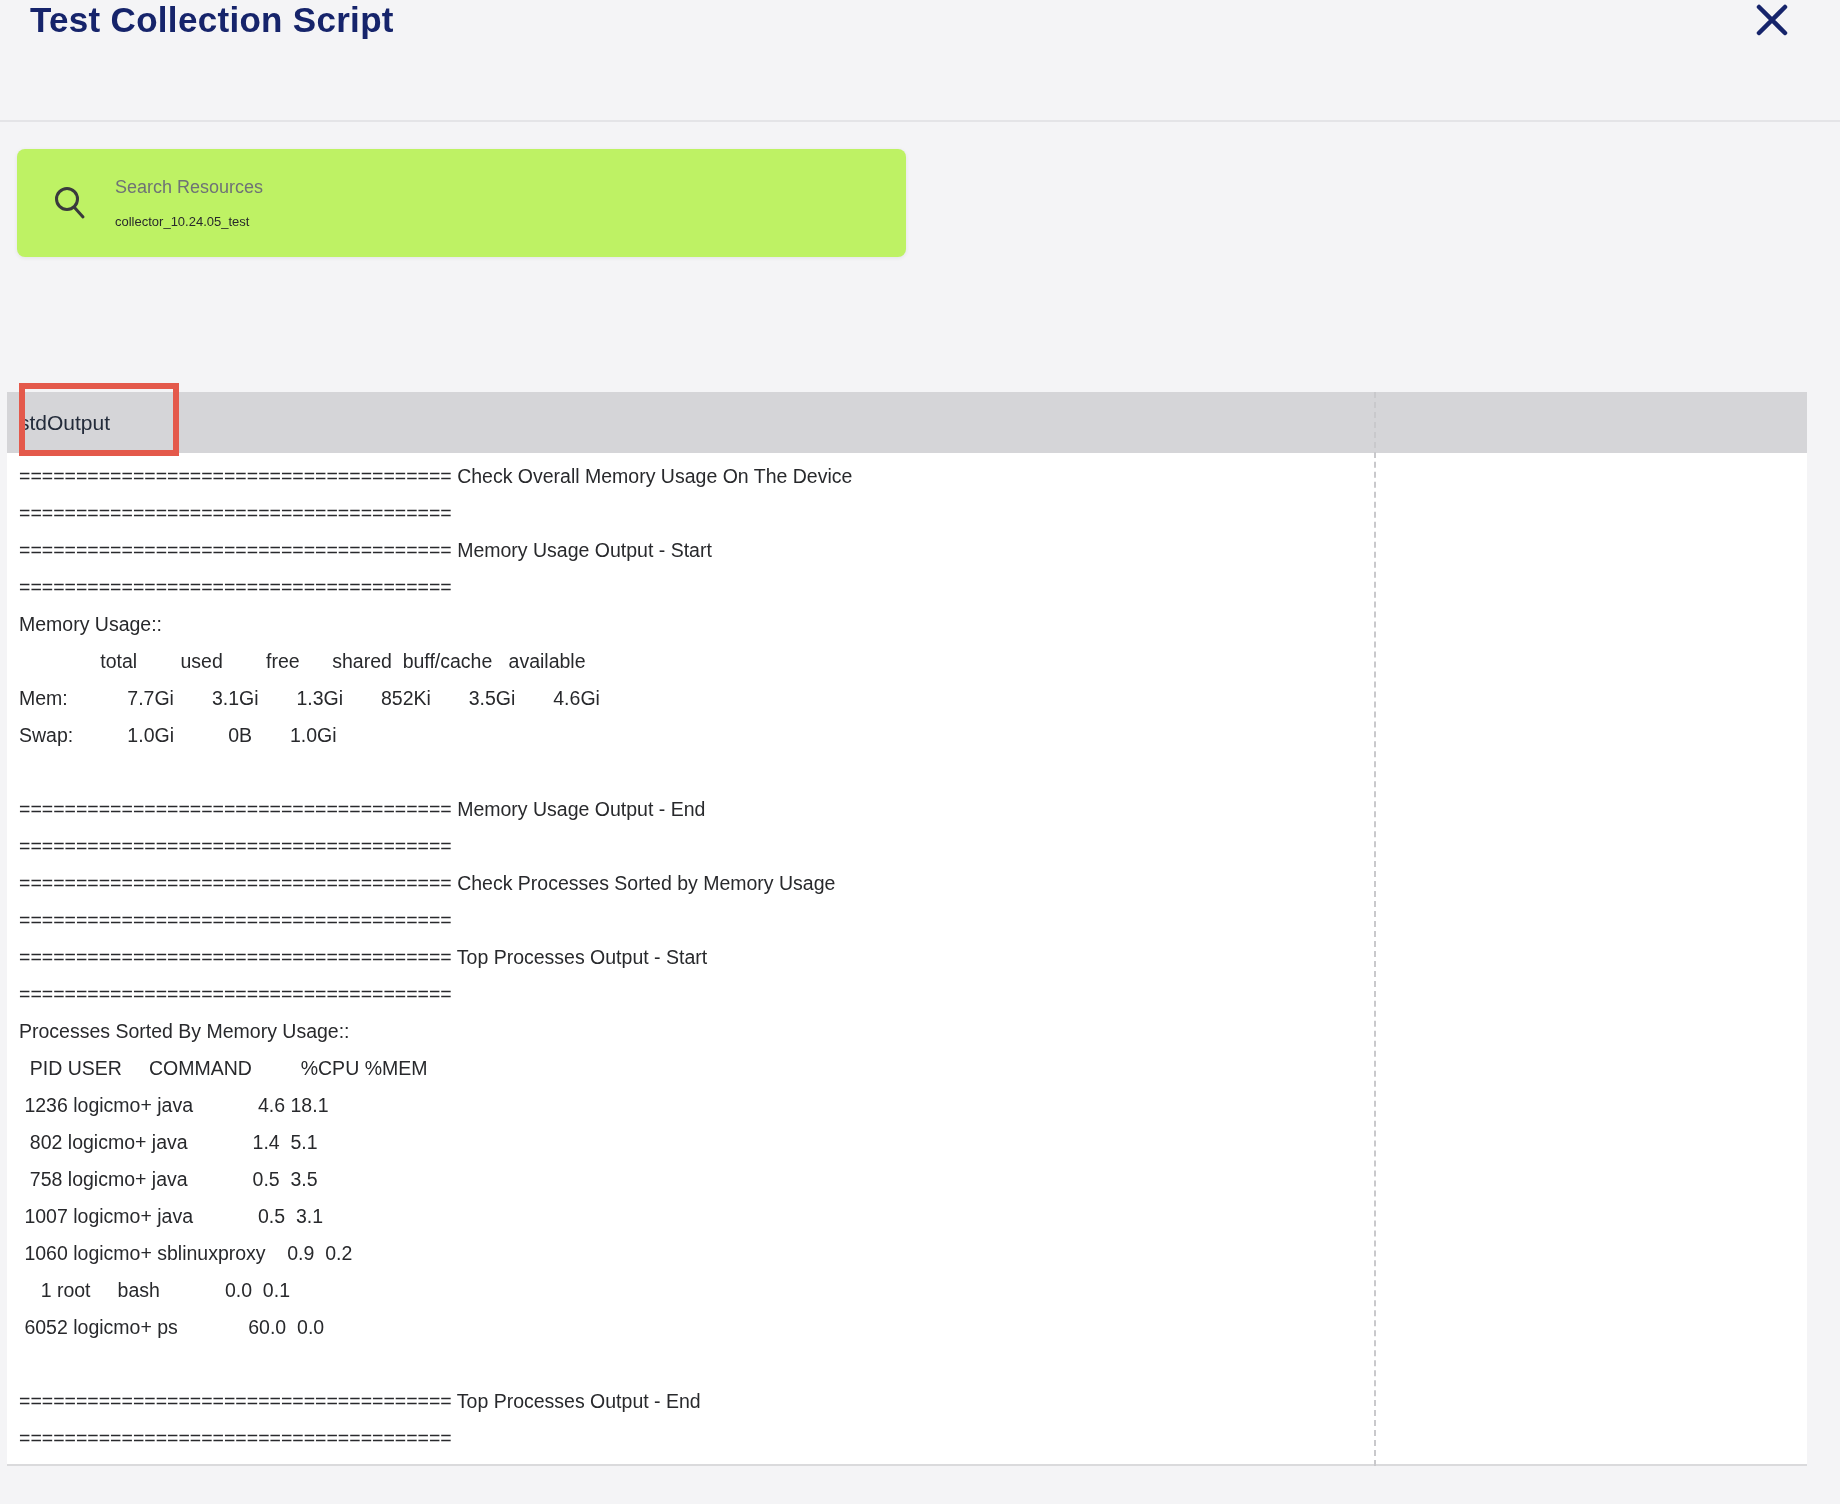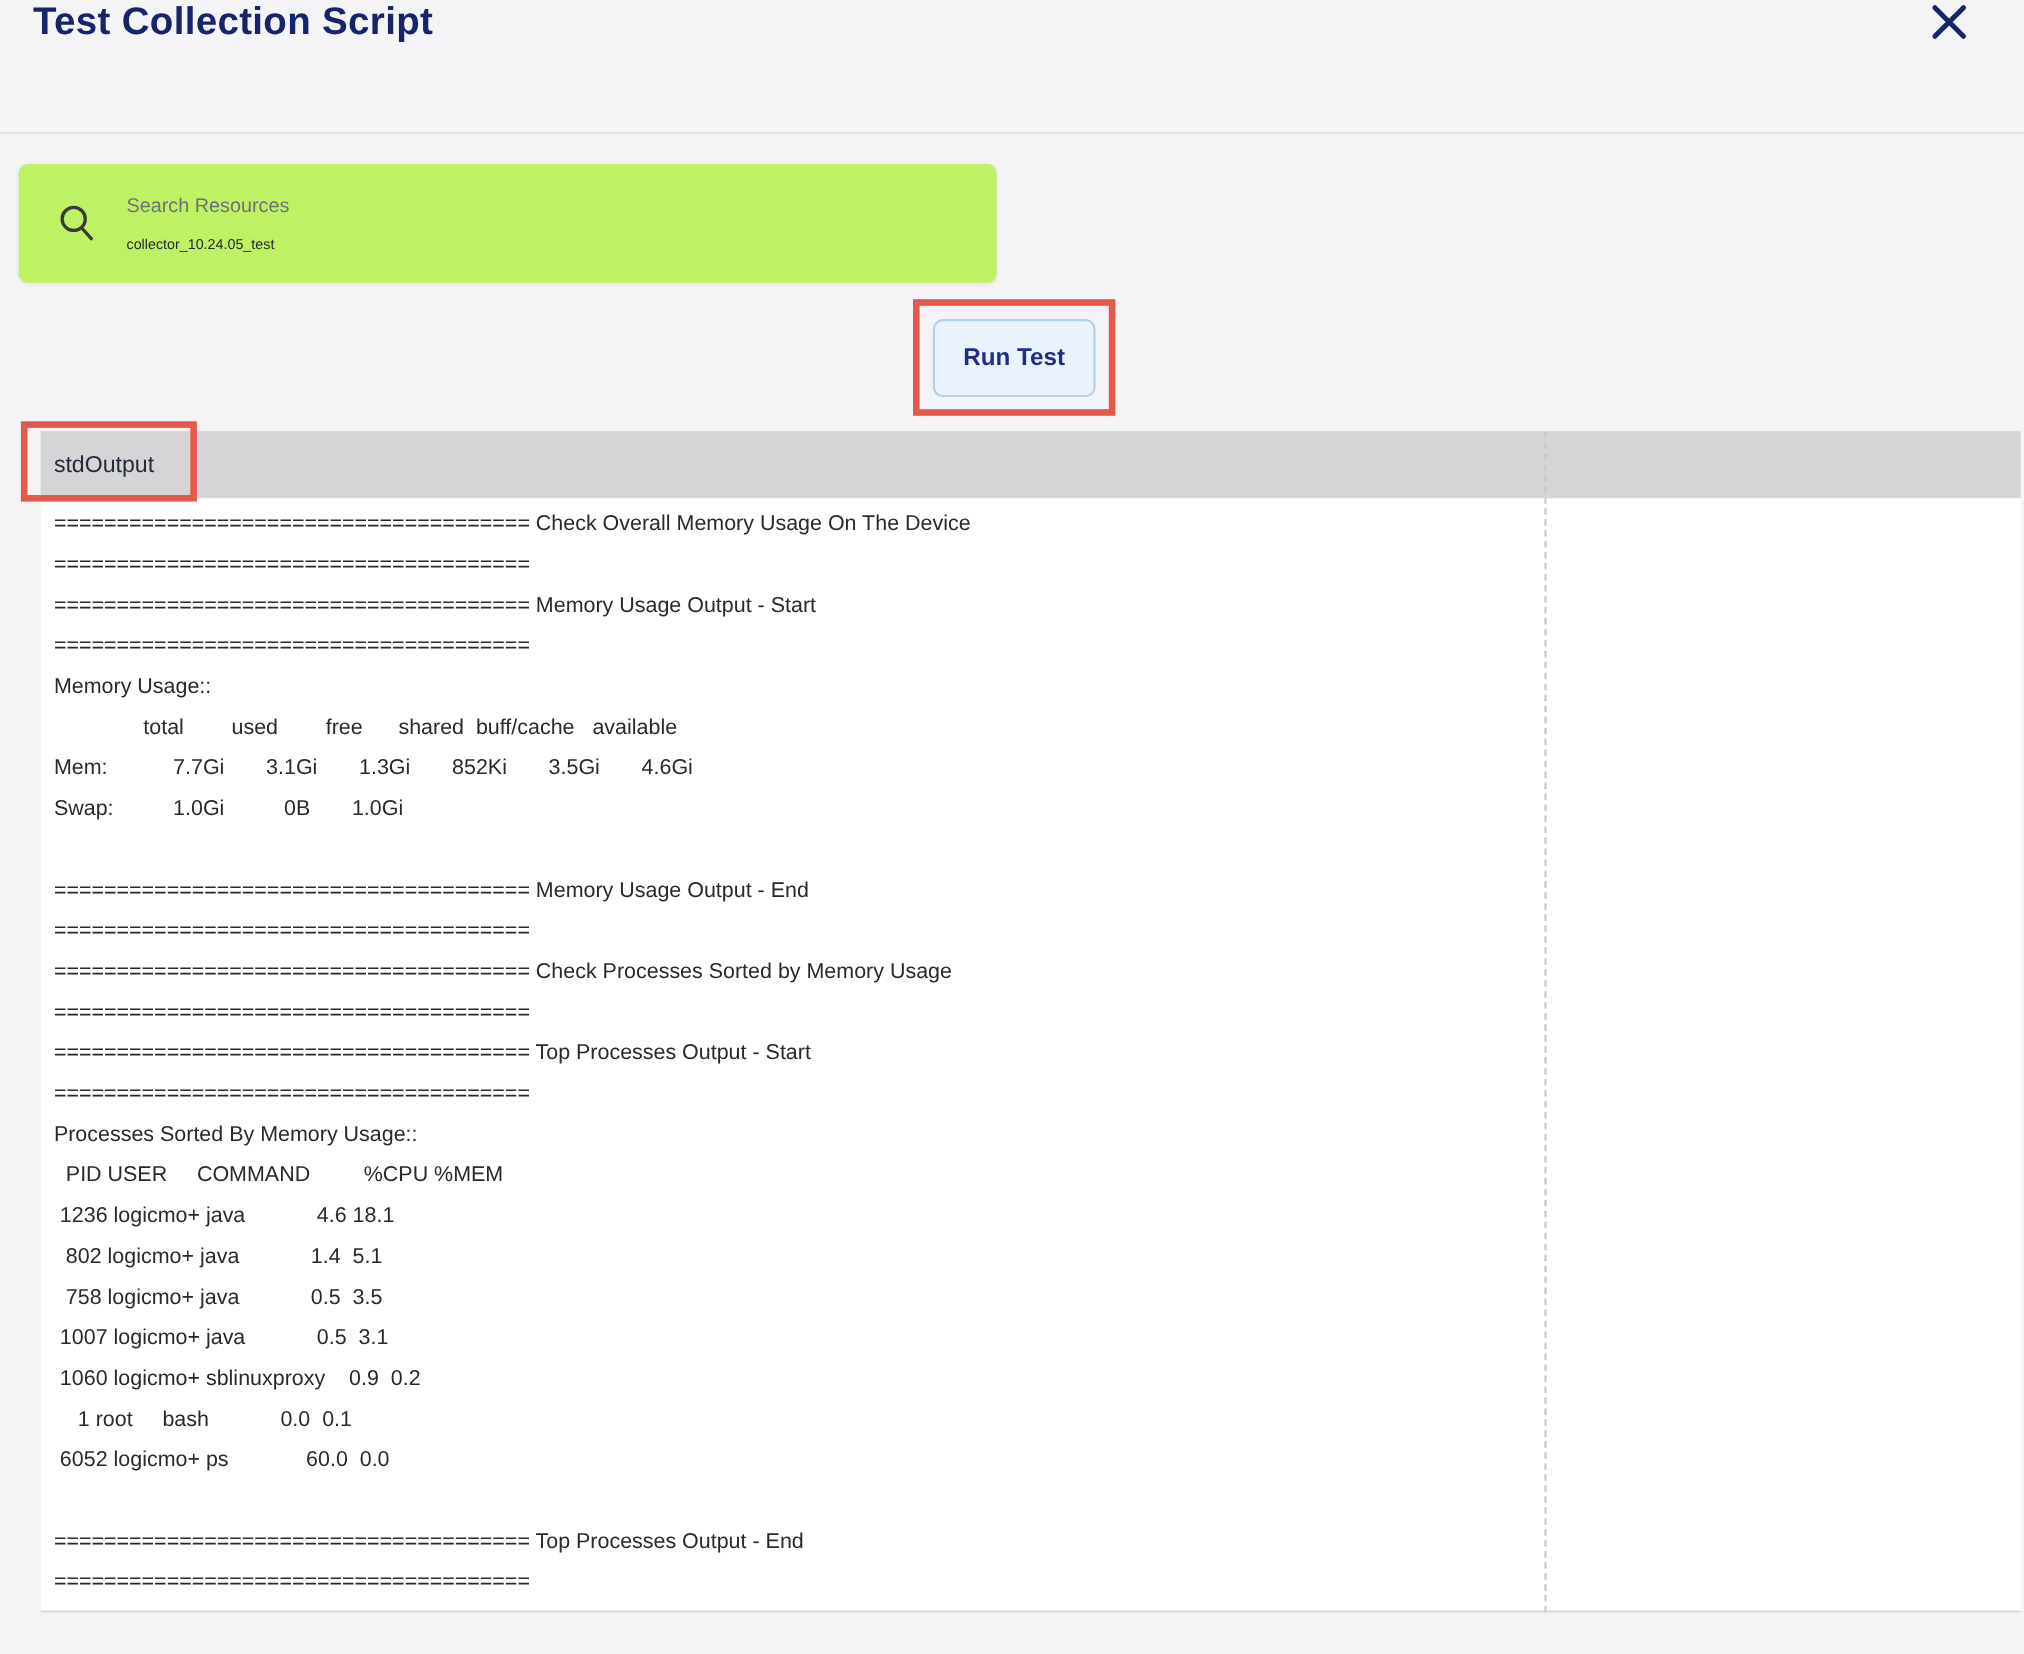--- a/index.html
+++ b/index.html
@@ -59,21 +59,21 @@
     background: #EAF2FB;
     border: 2px solid #B5D0EB;
     border-radius: 9px;
     color: #1C2F85; font-family: "Liberation Sans", sans-serif;
     font-size: 22px; font-weight: 700;
     cursor: pointer;
   }
 
   
   .output-table {
-    position: absolute; left: 37px; top: 392px; width: 1800px; height: 1074px;
+    position: absolute; left: 7px; top: 392px; width: 1800px; height: 1074px;
   }
   .thead { height: 61px; display: flex; background: #D5D5D8; }
   .th {
     display: flex; align-items: center;
     font-size: 21px; color: #232B3A;
   }
   .th-stdout { width: 1367px; padding-left: 12px; }
   .th-stderr { flex: 1; padding-left: 22px; }
   .tbody {
     position: absolute; top: 61px; left: 0; right: 0; bottom: 0;
@@ -124,23 +124,20 @@
         <circle cx="16" cy="15" r="10.5" stroke="#3A3A3D" stroke-width="3" fill="none"></circle>
         <line x1="23.5" y1="23.5" x2="32" y2="33" stroke="#3A3A3D" stroke-width="3" stroke-linecap="round"></line>
       </svg>
     </span>
     <div class="search-texts">
       <span class="search-label">Search Resources</span>
       <span class="search-value">collector_10.24.05_test</span>
     </div>
   </div>
 
-  <div class="run-annotation">
-    <button class="run-btn">Run Test</button>
-  </div>
 
   <section class="output-table">
     <div class="thead">
       <div class="th th-stdout">stdOutput</div>
     </div>
     <div class="tbody">
       <div class="stdout-cell">
         <pre class="stdout-content">====================================== Check Overall Memory Usage On The Device
 ======================================
 ====================================== Memory Usage Output - Start

